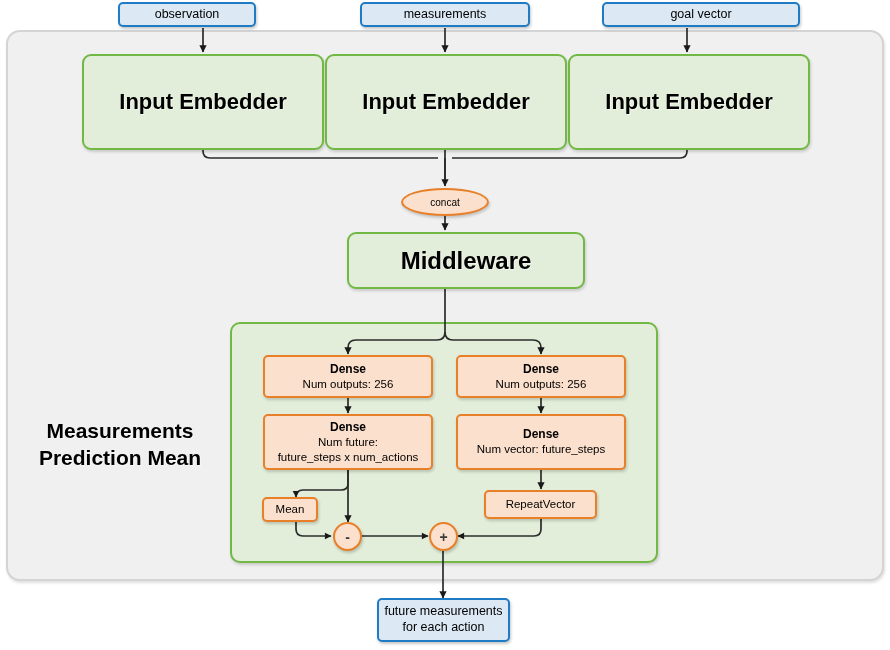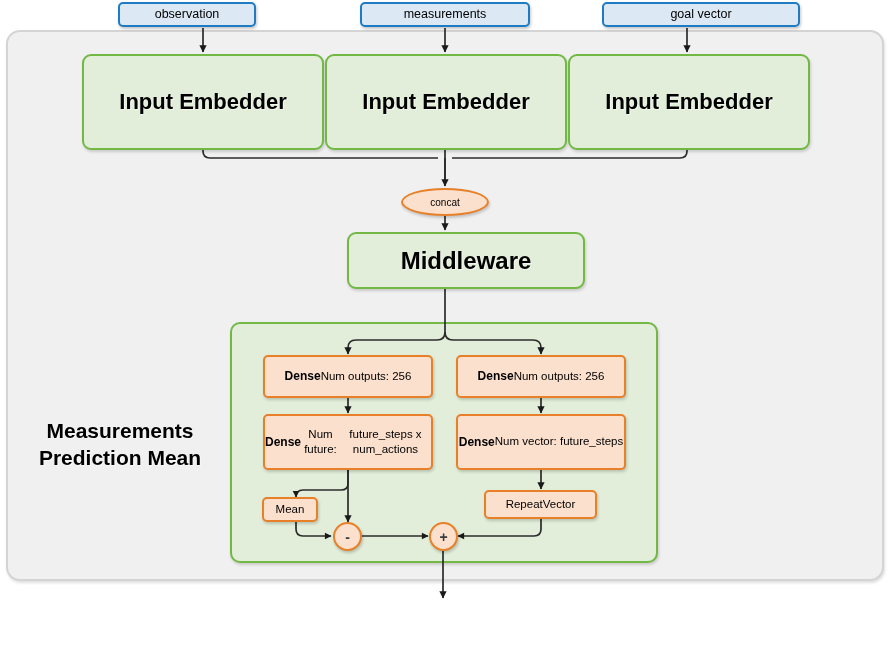--- a/index.html
+++ b/index.html
@@ -110,20 +110,21 @@
 
   
   .orange-box {
     background: #fbe0cd;
     border: 2px solid #e8802a;
     border-radius: 5px;
     color: #000000;
     font-size: 11.5px;
     line-height: 1.34;
     box-shadow: 1px 2px 3px rgba(0,0,0,0.18);
+    flex-direction: column;
   }
   .orange-box .ttl {
     font-weight: bold;
     font-size: 12px;
   }
   .op-ellipse {
     background: #fbe0cd;
     border: 2px solid #e8802a;
     border-radius: 50%;
     font-size: 10px;
@@ -261,14 +262,20 @@
   </div>
 
   <div class="node orange-box" style="left:484px; top:490px; width:113px; height:29px;justify-content:center;">
     <span>RepeatVector</span>
   </div>
 
   <div class="node op-circle" style="left:429px; top:522px; width:29px; height:29px;">
     <span>+</span>
   </div>
 
+  <div class="node io-box" style="left:377px; top:598px; width:133px; height:44px;">
+    <div class="lbl-wrap">
+      <span>future measurements</span>
+      <span>for each action</span>
+    </div>
+  </div>
 
 </div>
 
 </body></html>

